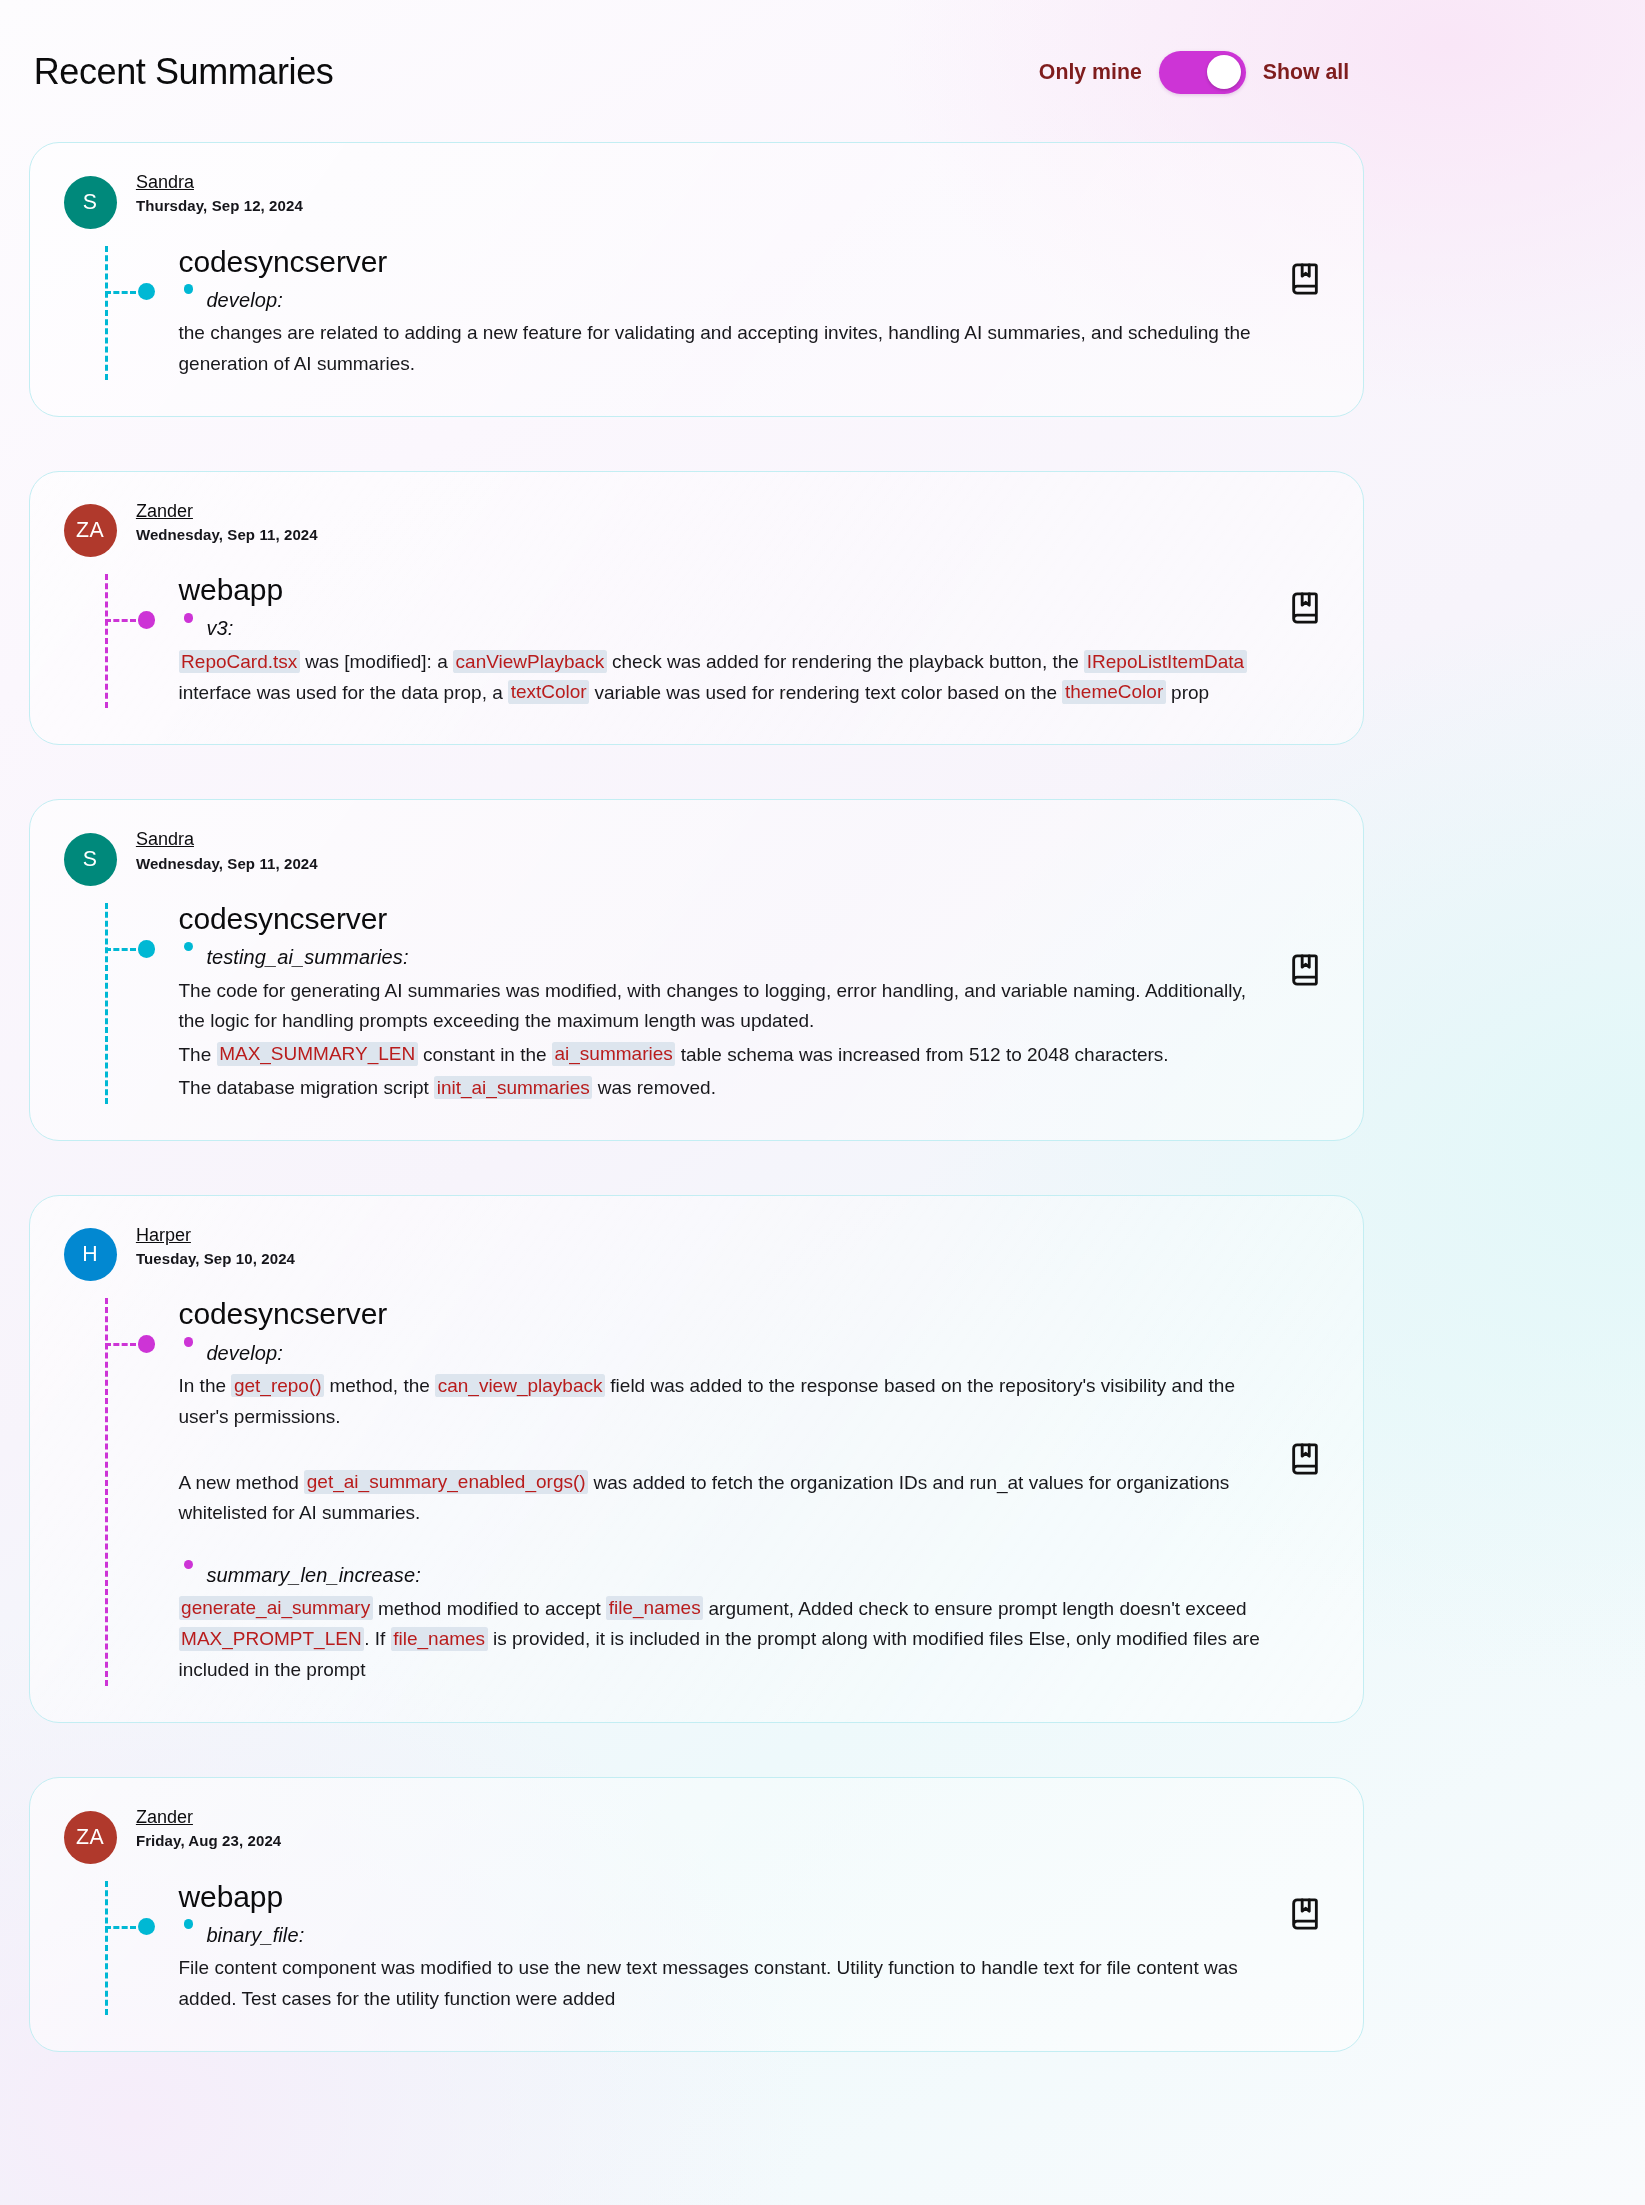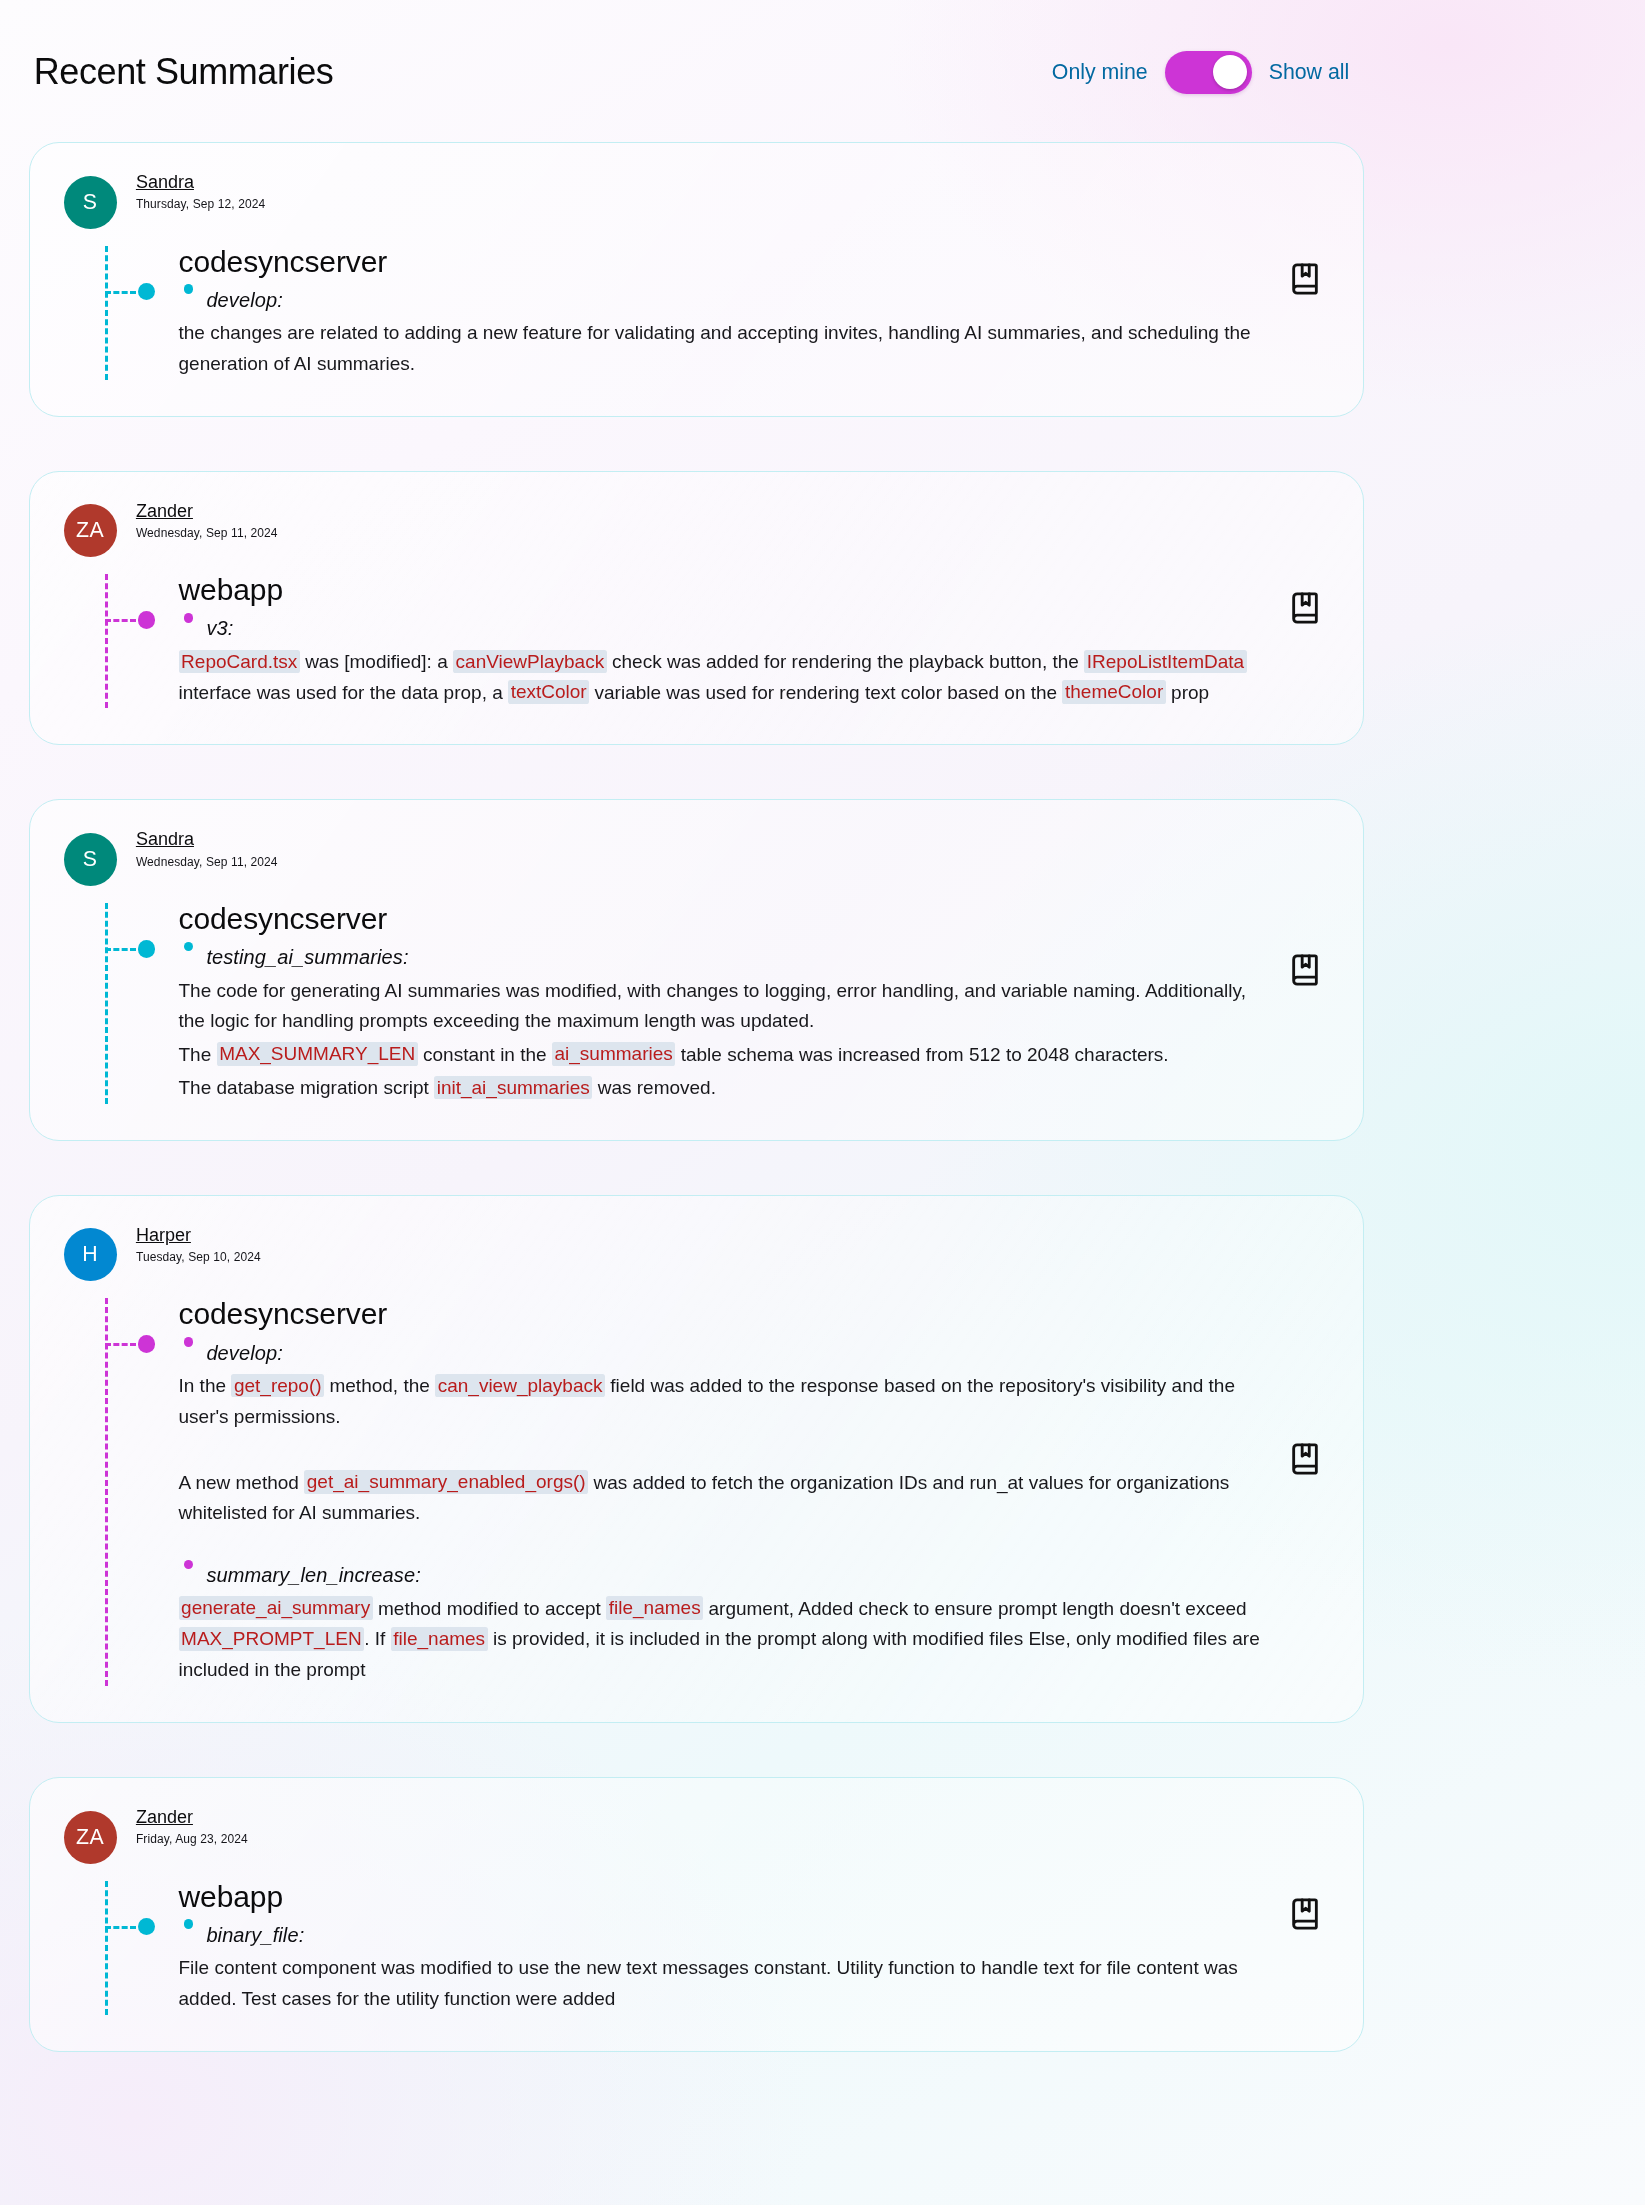--- a/index.html
+++ b/index.html
@@ -46,22 +46,22 @@
 
   .toggle-wrap {
     display: flex;
     align-items: center;
     gap: 17px;
     padding-right: 6.5px;
   }
 
   .toggle-label {
     font-size: 21.3px;
-    font-weight: 400;
-    color: #0369a1;
+    font-weight: 700;
+    color: #7f1d1d;
     white-space: nowrap;
   }
 
   .switch {
     width: 87px;
     height: 43px;
     border-radius: 26px;
     background: #cd34d6;
     position: relative;
     flex: 0 0 auto;
@@ -117,22 +117,22 @@
 
   .name {
     font-size: 18px;
     font-weight: 400;
     line-height: 1.1;
     color: #0c0c0e;
     text-decoration: underline;
   }
 
   .date {
-    font-size: 12px;
-    font-weight: 400;
+    font-size: 15px;
+    font-weight: 700;
     color: #15151a;
     margin-top: 4.5px;
     letter-spacing: 0.1px;
   }
 
   
   .body-row {
     display: flex;
     align-items: stretch;
     margin-top: 17px;

